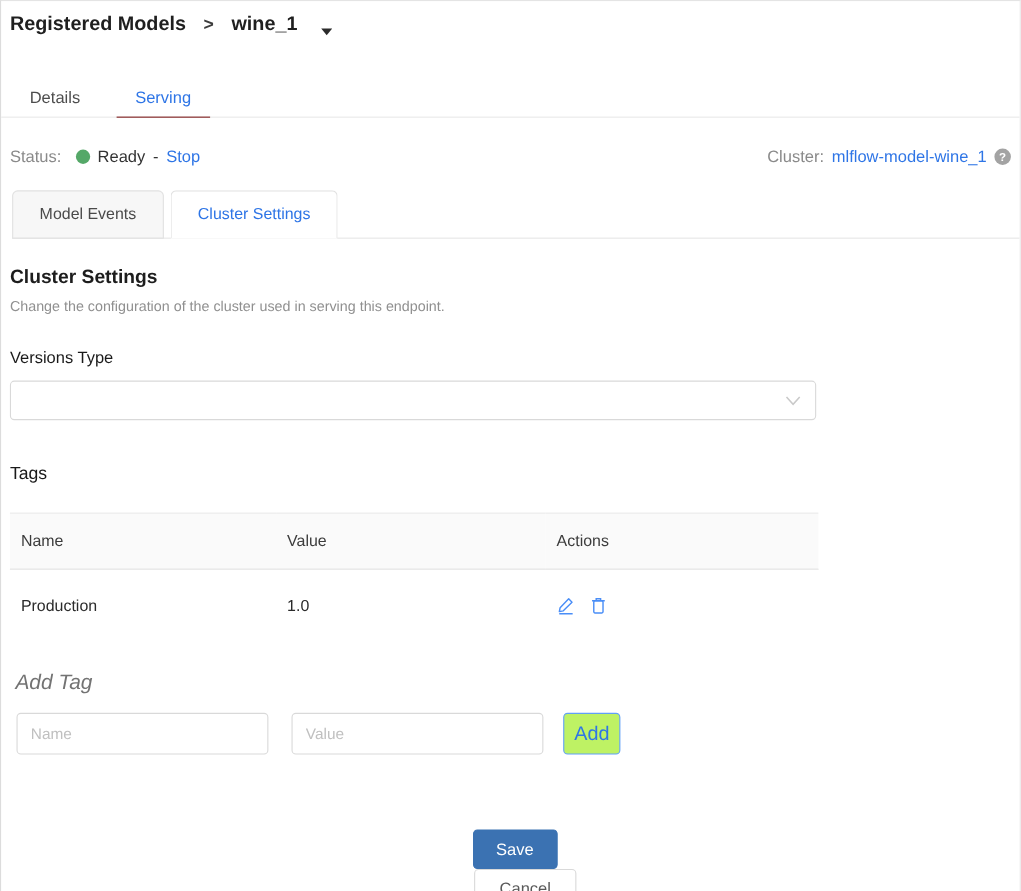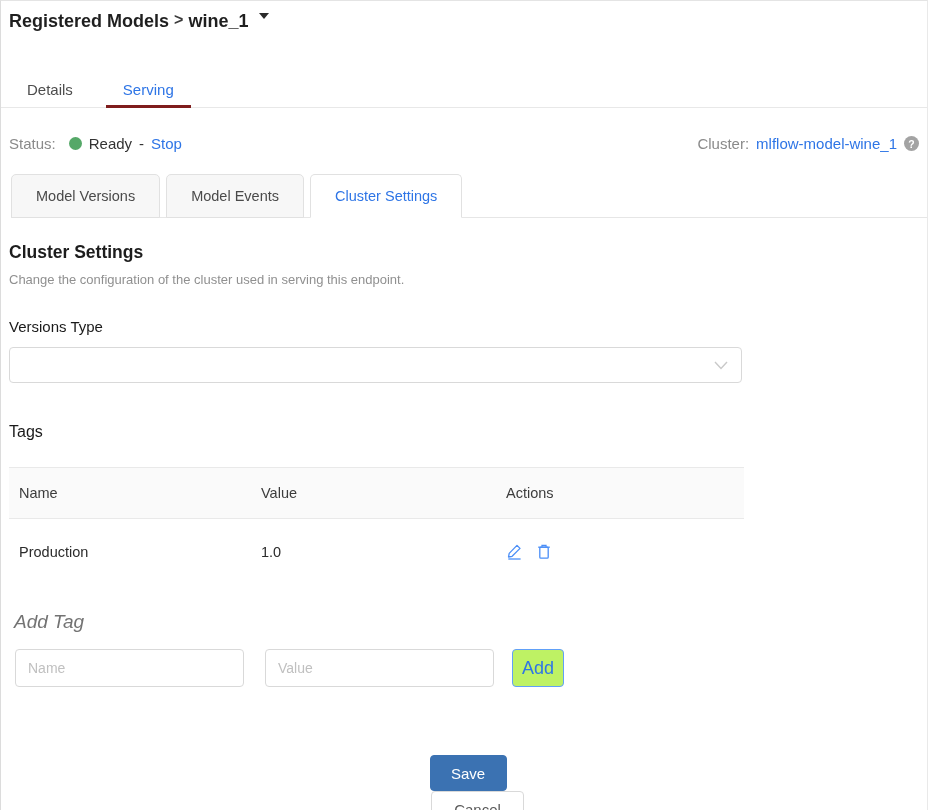--- a/index.html
+++ b/index.html
@@ -9,28 +9,28 @@
     font-family: "Liberation Sans", "DejaVu Sans", sans-serif;
     color: #333;
     border-top: 1px solid #e4e4e4;
     border-left: 1px solid #dcdcdc;
     border-right: 1px solid #e9e9e9;
     overflow: hidden;
     position: relative;
   }
 
   
-  .breadcrumb { padding: 10px 8px 0 8px; font-size: 18px; font-weight: bold; color: #1f1f1f; display: flex; align-items: flex-start; gap: 5px; }
+  .breadcrumb { padding: 10px 8px 0 8px; font-size: 18px; font-weight: bold; color: #1f1f1f; display: flex; align-items: flex-end; gap: 16px; }
   .crumb-sep { font-weight: 600; color: #3c3c3c; font-size: 16px; }
   .caret-down { width: 0; height: 0; border-left: 5px solid transparent; border-right: 5px solid transparent; border-top: 6px solid #2b2b2b; margin-left: 6px; margin-top: 2px; display: inline-block; }
 
   
   .top-tabs { margin-top: 41px; border-bottom: 1px solid #e8e8e8; padding-left: 9px; display: flex; gap: 16px; }
   .top-tab { font-size: 15px; color: #4d4d4d; padding: 8px 17px 9px; cursor: pointer; position: relative; margin-bottom: -1px; }
-  .top-tab.active { color: #2e75e6; border-bottom: 3px solid #7f1d1d; padding-bottom: 7px; }
+  .top-tab.active { color: #2e75e6; border-bottom: 1px solid #7f1d1d; padding-bottom: 7px; }
 
   
   .status-row { display: flex; justify-content: space-between; align-items: flex-end; margin: 27px 8px 0 8px; font-size: 15px; gap: 12px; }
   .status-left { display: flex; align-items: center; gap: 7px; }
   .muted { color: #8a8a8a; }
   .dot { width: 13px; height: 13px; border-radius: 50%; background: #55a868; display: inline-block; margin-left: 6px; }
   .link { color: #2e75e6; text-decoration: none; cursor: pointer; }
   .cluster-right { display: flex; align-items: center; gap: 7px; margin-left: 36px; }
   .q-icon { width: 15px; height: 15px; border-radius: 50%; background: #a3a3a3; color: #fff; font-size: 10.5px; font-weight: bold; display: inline-flex; align-items: center; justify-content: center; cursor: pointer; }
 
@@ -95,21 +95,20 @@
     <span class="link">Stop</span>
   </div>
   <div class="cluster-right">
     <span class="muted">Cluster:</span>
     <span class="link">mlflow-model-wine_1</span>
     <span class="q-icon">?</span>
   </div>
 </div>
 
 <div class="card-tabs">
-  <div class="card-tab">Model Versions</div>
   <div class="card-tab">Model Events</div>
   <div class="card-tab active">Cluster Settings</div>
 </div>
 
 <div class="section-title">Cluster Settings</div>
 <div class="section-desc">Change the configuration of the cluster used in serving this endpoint.</div>
 
 <div class="field-label">Versions Type</div>
 <div class="select-box">
   <span></span>

